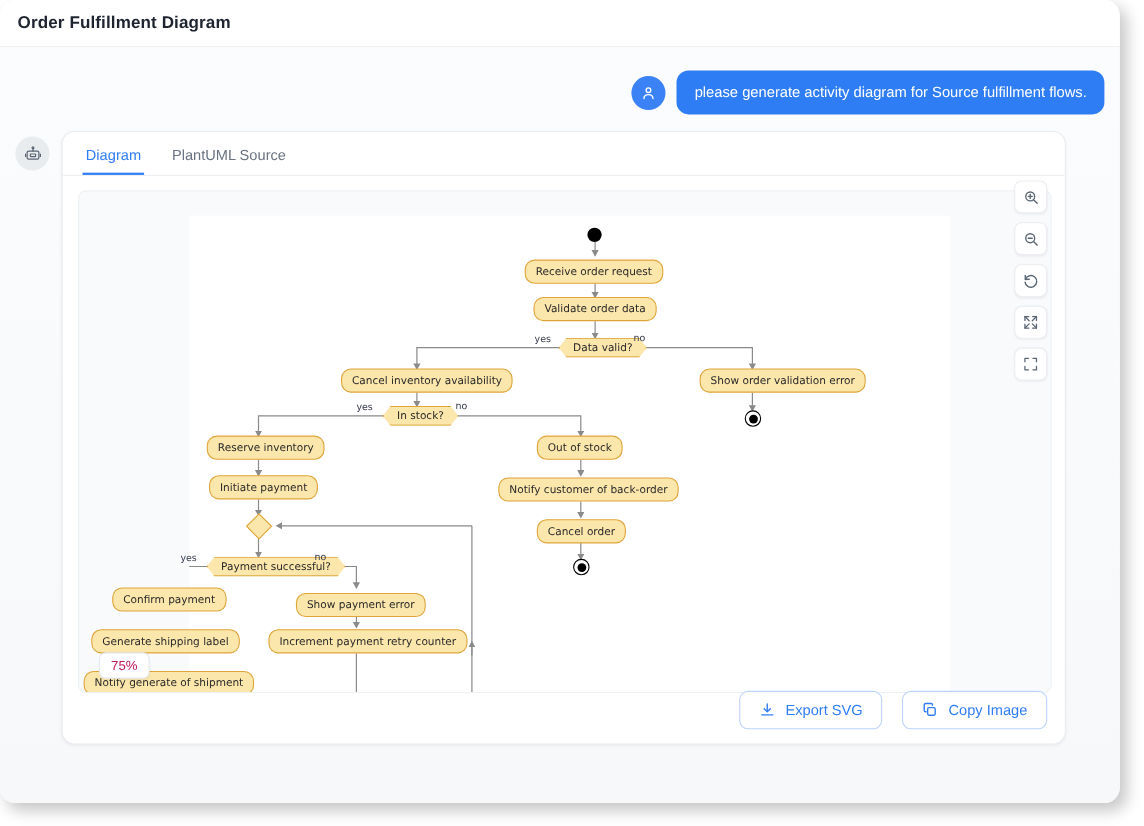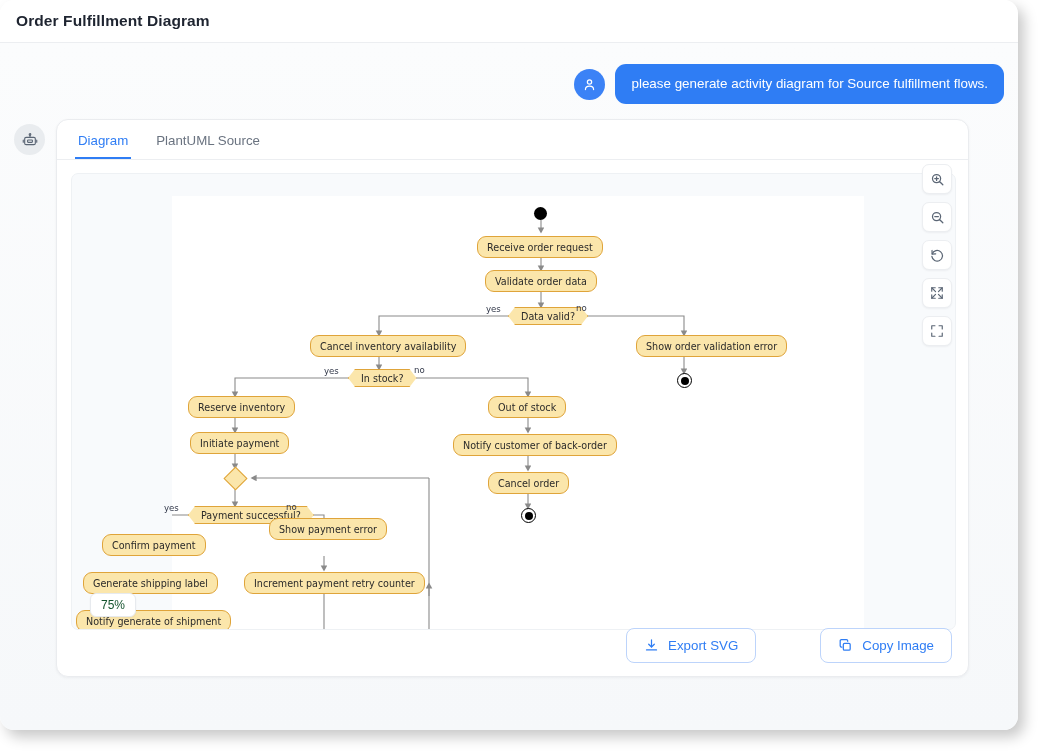--- a/index.html
+++ b/index.html
@@ -112,21 +112,21 @@
     left: 100px; top: 22px;
     width: 692px; height: 460px;
     background: #ffffff;
   }
   #zoom-badge {
     position: absolute; left: 18px; bottom: 12px;
     background: #ffffff;
     border: 1px solid #e7eaee;
     border-radius: 6px;
     padding: 4px 10px;
-    font-size: 12px; color: #14532d;
+    font-size: 12px; color: #be185d;
     box-shadow: 0 1px 2px rgba(16,24,40,0.05);
     z-index: 6;
   }
   
   #tool-strip {
     position: absolute;
     right: 16px; top: 44px;
     display: flex; flex-direction: column; gap: 8px;
     z-index: 8;
   }
@@ -148,21 +148,20 @@
   .action-btn {
     display: flex; align-items: center; gap: 9px;
     background: #ffffff;
     border: 1px solid #bdd4fb;
     color: #2f7df4;
     border-radius: 8px;
     padding: 9px 17px;
     font-size: 13.3px;
     cursor: pointer;
     font-family: inherit;
-    margin-left: 46px;
   }
   
   .node {
     position: absolute;
     background: #fbe6ab;
     border: 1px solid #dfa43a;
     border-radius: 9px;
     height: 22px;
     display: flex; align-items: center; justify-content: center;
     font-size: 9.6px;
@@ -321,21 +320,21 @@
             <div class="hexagon" style="left:176px; top:173px;">In stock?</div>
             <div class="node" style="left:16px;  top:200px;">Reserve inventory</div>
             <div class="node" style="left:316px; top:200px;">Out of stock</div>
             <div class="node" style="left:281px; top:238px;">Notify customer of back-order</div>
             <div class="node" style="left:316px; top:276px;">Cancel order</div>
             <div class="end-node" style="left:349px; top:312px;"></div>
             <div class="node" style="left:18px;  top:236px;">Initiate payment</div>
             <div class="diamond" style="left:55px; top:274px;"></div>
             <div class="hexagon" style="left:16px; top:310px;">Payment successful?</div>
             <div class="node" style="left:-70px; top:338px;">Confirm payment</div>
-            <div class="node" style="left:97px;  top:322px;text-align:center;">Show payment error</div>
+            <div class="node" style="left:97px;  top:343px;text-align:center;">Show payment error</div>
             <div class="node" style="left:-89px; top:376px;">Generate shipping label</div>
             <div class="node" style="left:72px;  top:376px;">Increment payment retry counter</div>
             <div class="node" style="left:-96px; top:414px;">Notify generate of shipment</div>
 
             <div class="edge-label" style="left:314px; top:108px;">yes</div>
             <div class="edge-label" style="left:404px; top:107px;">no</div>
             <div class="edge-label" style="left:152px; top:170px;">yes</div>
             <div class="edge-label" style="left:242px; top:169px;">no</div>
             <div class="edge-label" style="left:-8px;  top:307px;">yes</div>
             <div class="edge-label" style="left:114px; top:306px;">no</div>

